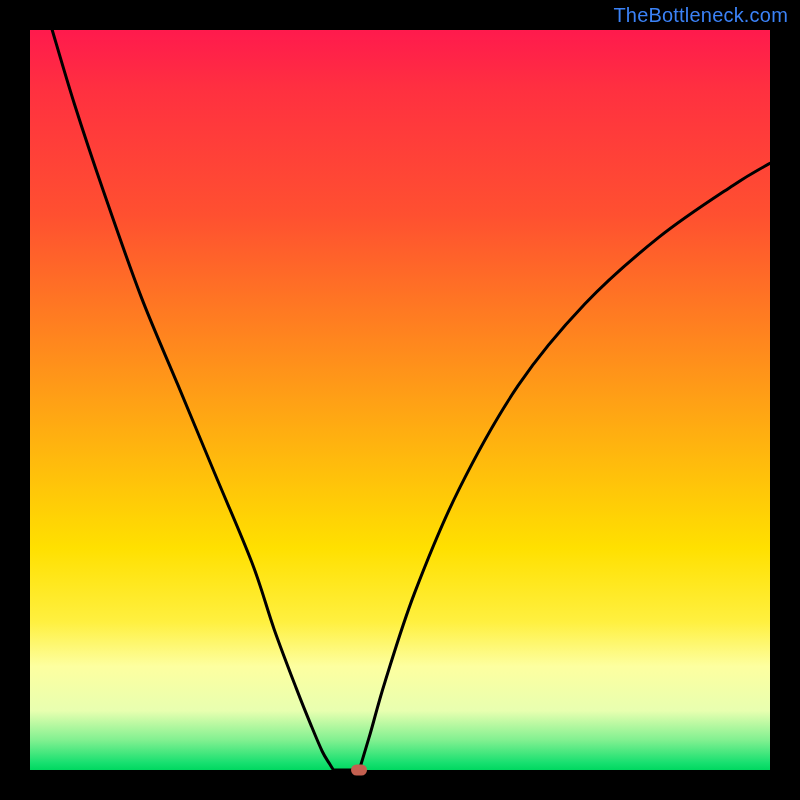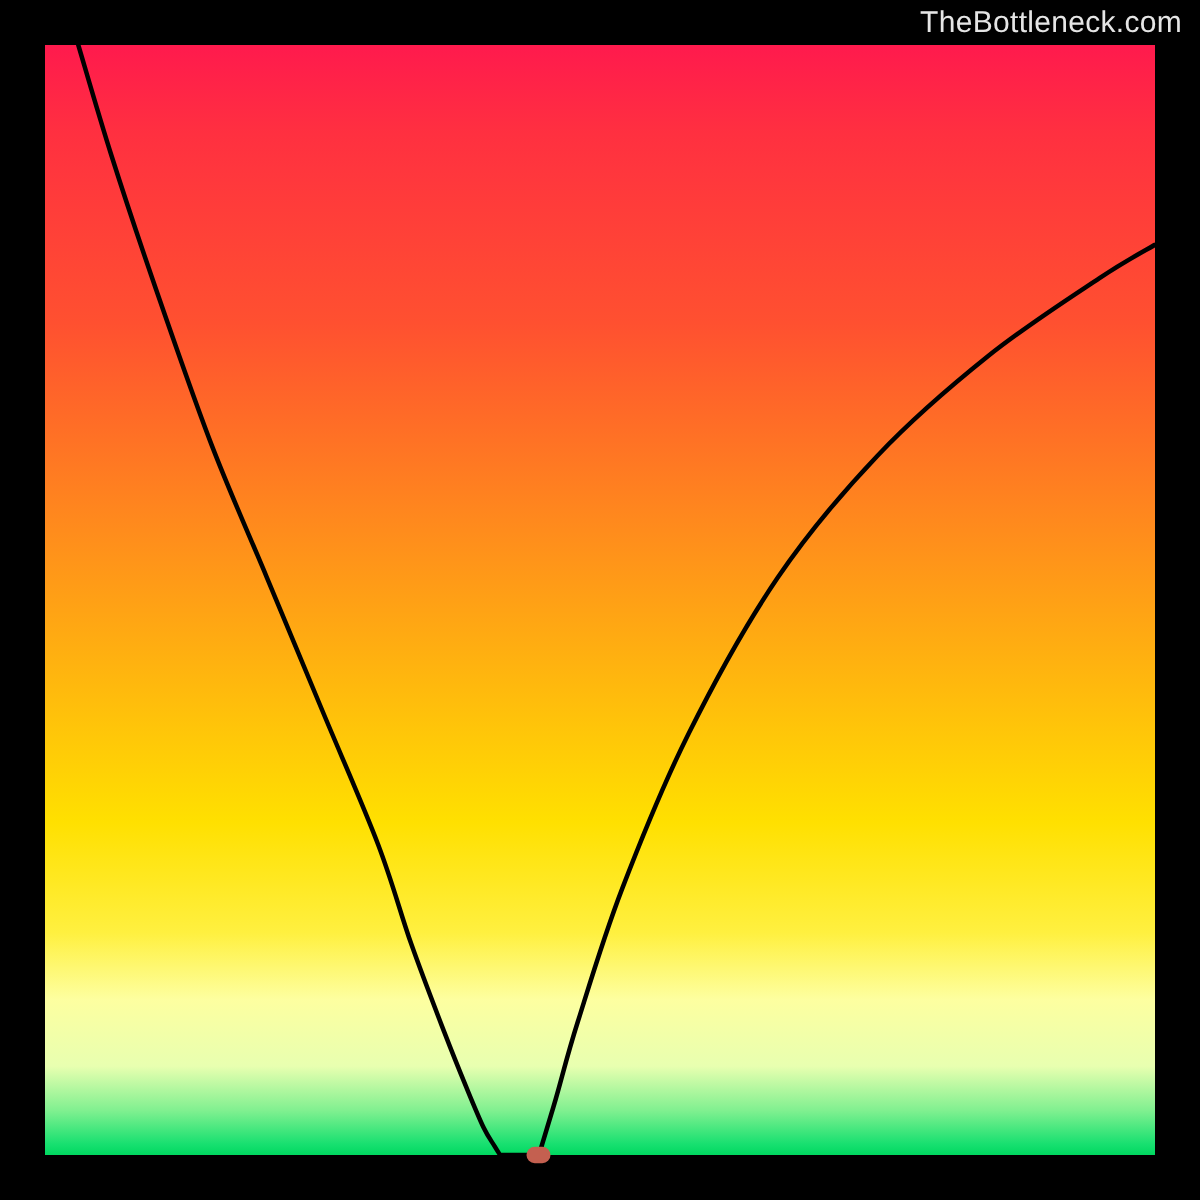--- a/index.html
+++ b/index.html
@@ -37,21 +37,21 @@
       #e8ffb0 92%,
       #80f090 96%,
       #18e070 99%,
       #00d860 100%
     );
   }
   .watermark {
     position: absolute;
     top: 4px;
     right: 12px;
-    color: #e5e5e5;
+    color: #3b82f6;
     font-size: 20px;
     font-weight: 500;
     letter-spacing: 0.2px;
     user-select: none;
   }
   svg.curve {
     position: absolute;
     left: 0;
     top: 0;
     width: 740px;

